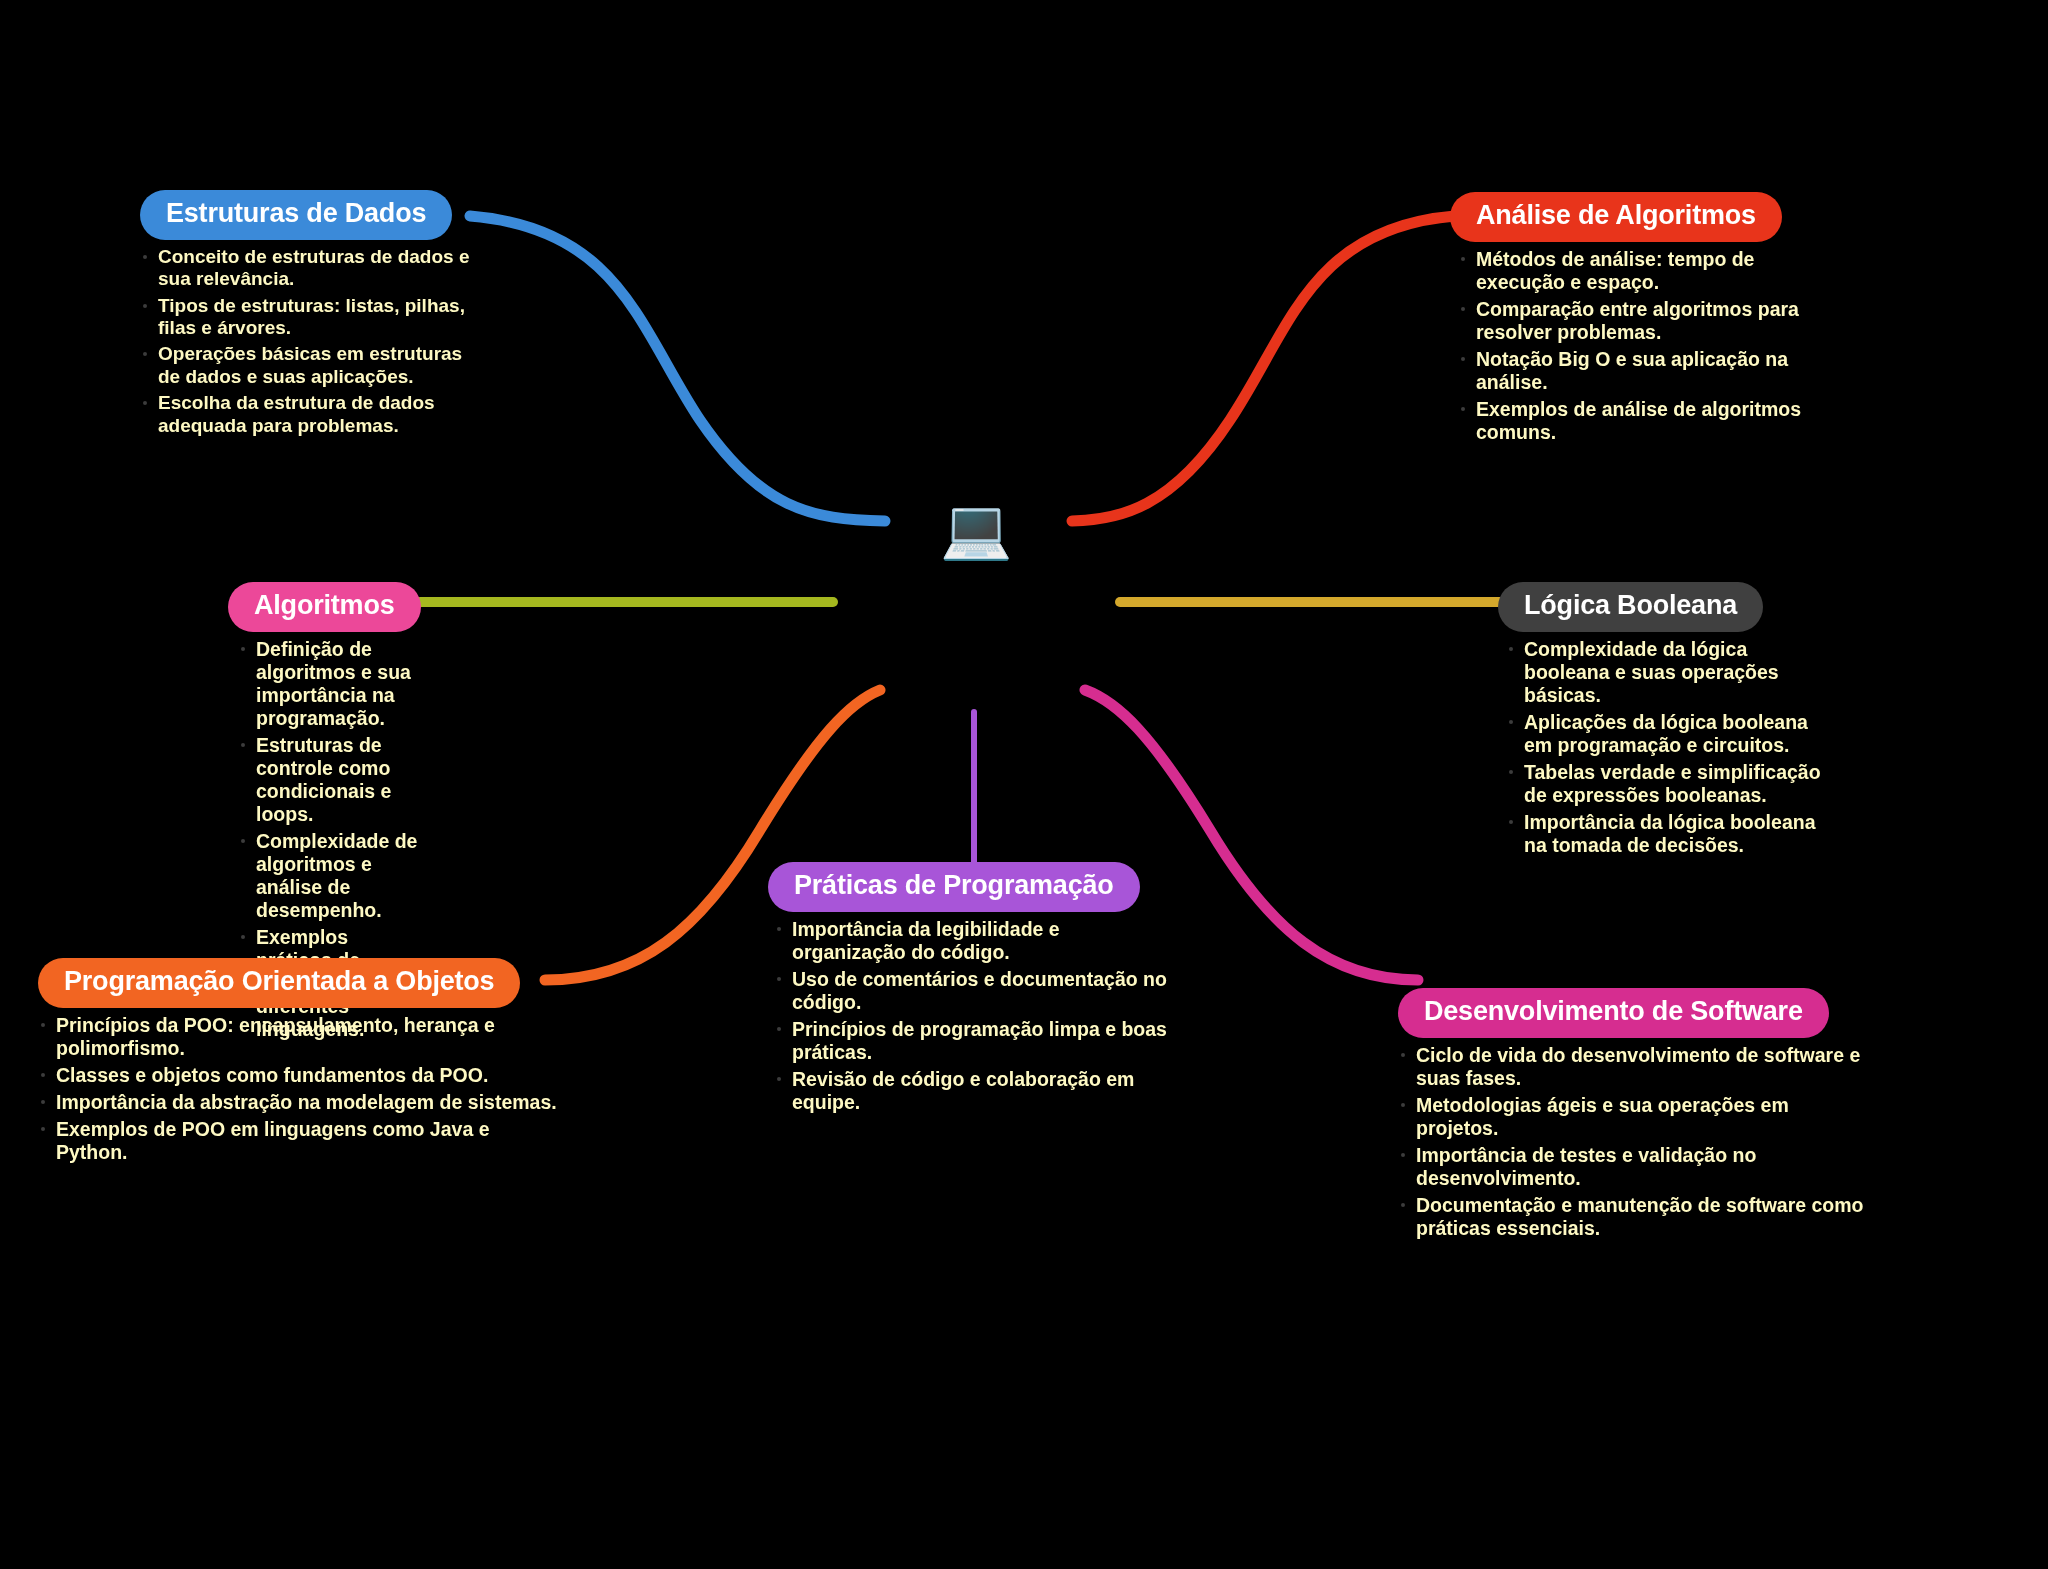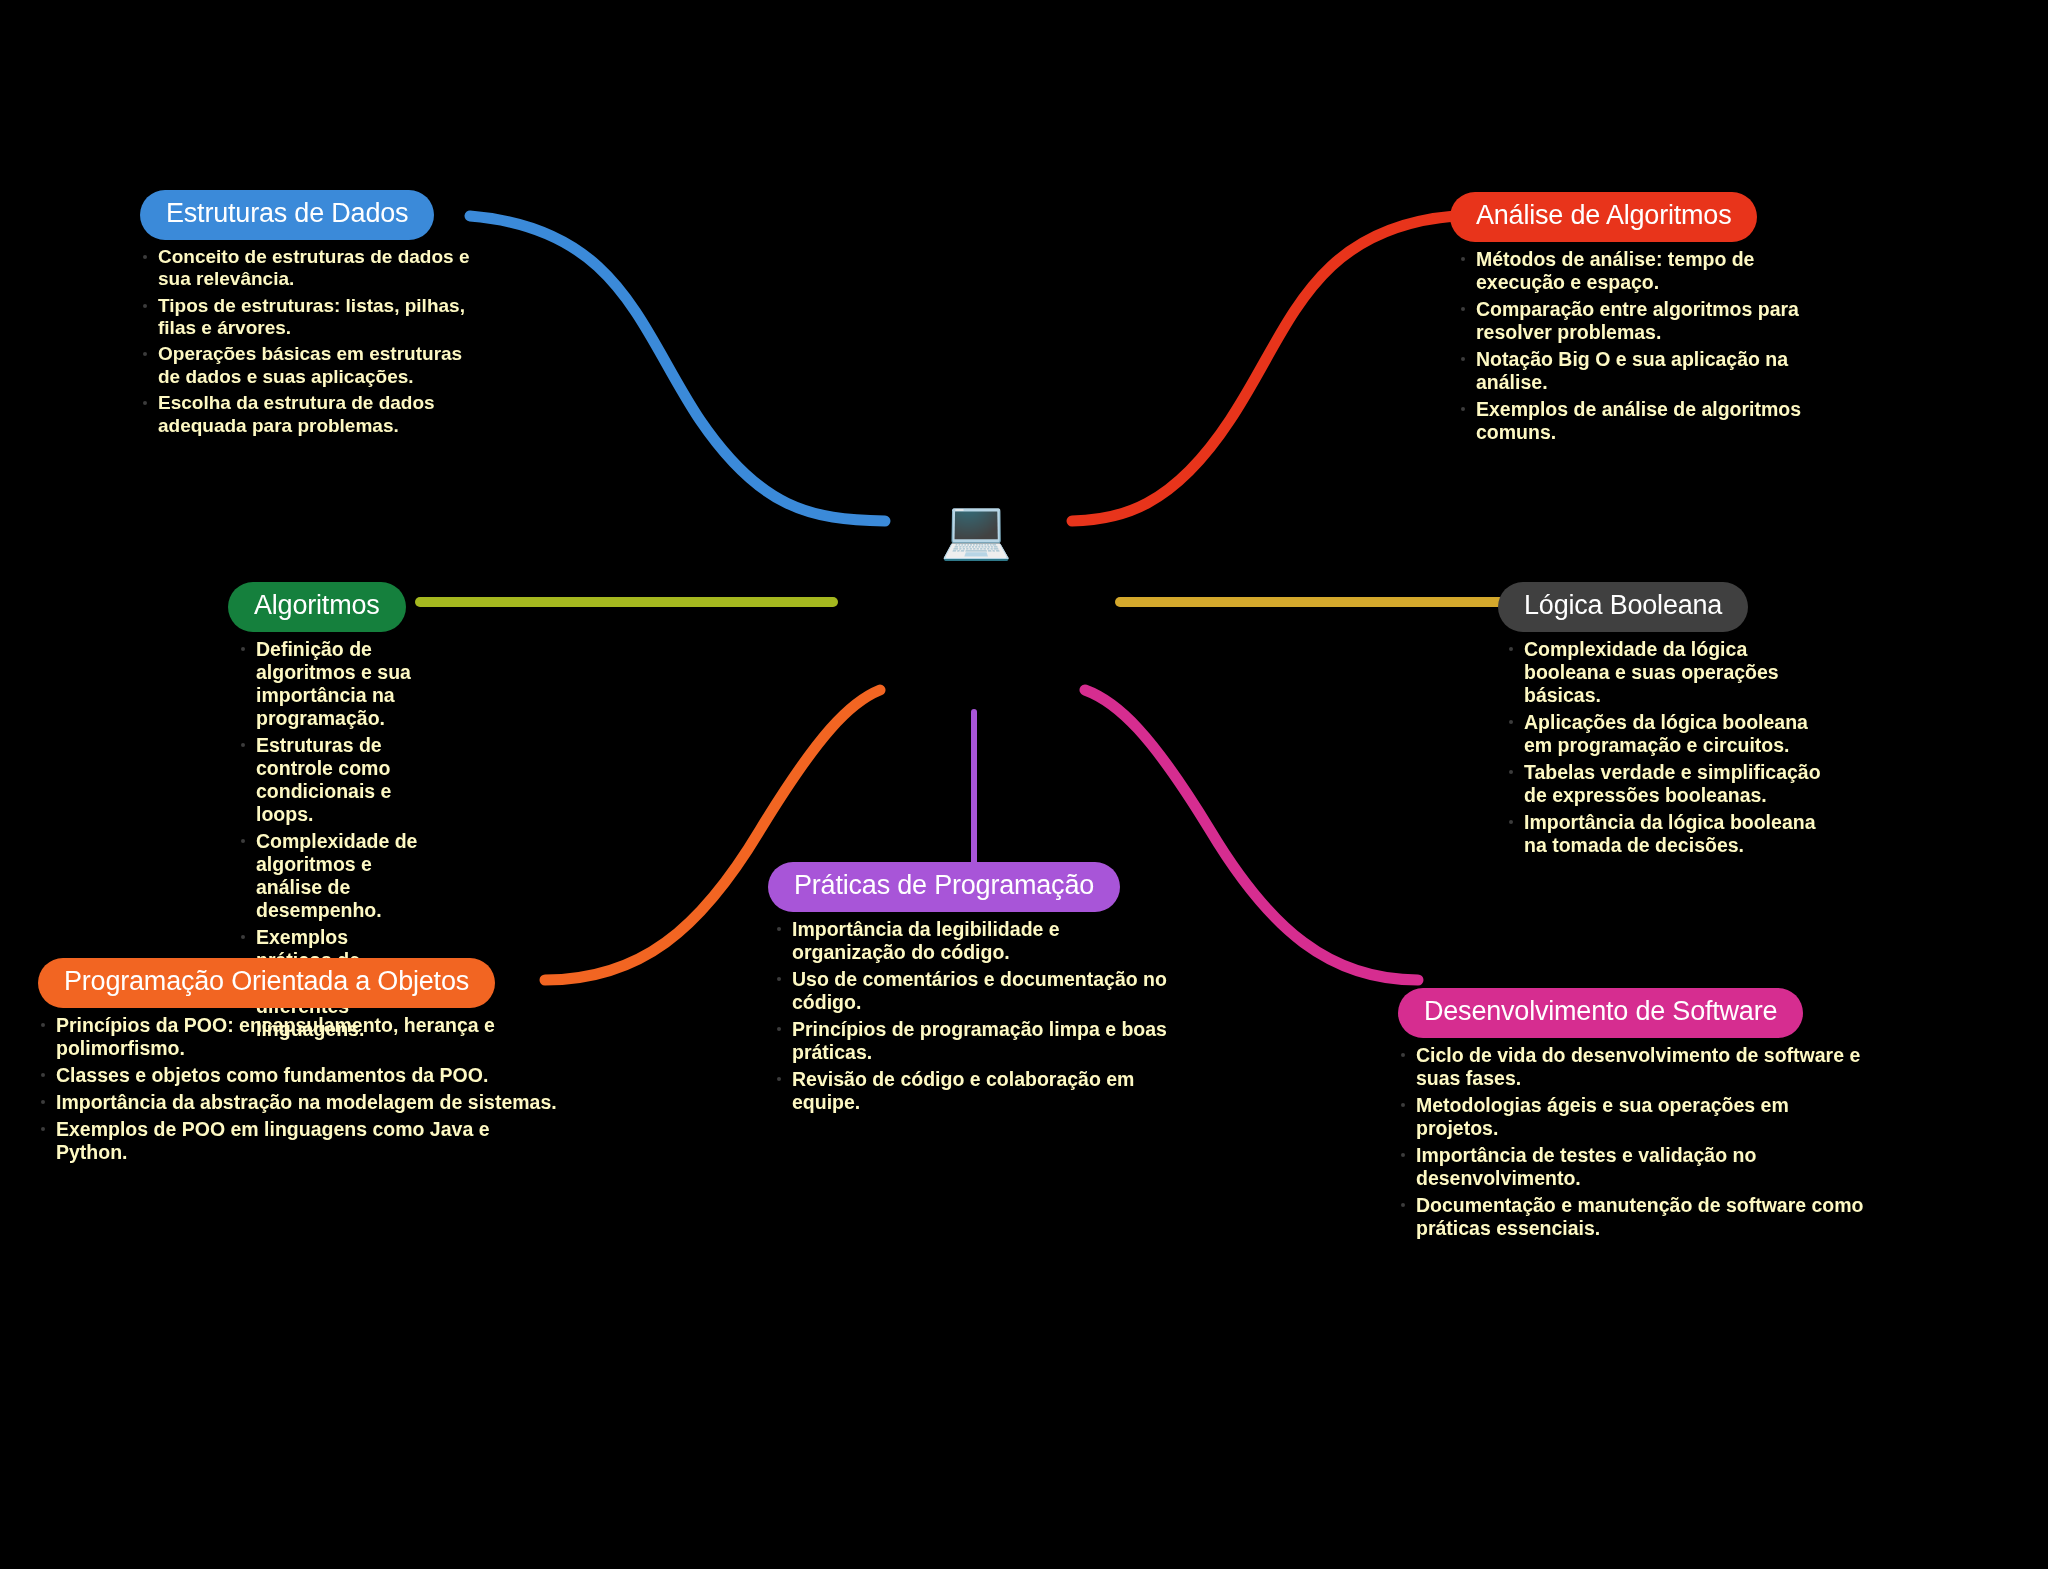--- a/index.html
+++ b/index.html
@@ -33,21 +33,21 @@
   }
 
   .branch {
     position: absolute;
   }
 
   .node-pill {
     display: inline-block;
     border-radius: 999px;
     color: #ffffff;
-    font-weight: normal;
+    font-weight: bold;
     font-size: 27px;
     letter-spacing: -0.2px;
     padding: 9px 26px 11px 26px;
     white-space: nowrap;
     line-height: 1.1;
   }
 
   .bullets {
     list-style: none;
     margin: 6px 0 0 0;
@@ -134,21 +134,21 @@
     <div class="node-pill" style="background:#e8341b;">Análise de Algoritmos</div>
     <ul class="bullets">
       <li>Métodos de análise: tempo de execução e espaço.</li>
       <li>Comparação entre algoritmos para resolver problemas.</li>
       <li>Notação Big O e sua aplicação na análise.</li>
       <li>Exemplos de análise de algoritmos comuns.</li>
     </ul>
   </div>
 
   <div class="branch" id="b-algoritmos">
-    <div class="node-pill" style="background:#15803d;">Algoritmos</div>
+    <div class="node-pill" style="background:#ec4899;">Algoritmos</div>
     <ul class="bullets">
       <li>Definição de algoritmos e sua importância na programação.</li>
       <li>Estruturas de controle como condicionais e loops.</li>
       <li>Complexidade de algoritmos e análise de desempenho.</li>
       <li>Exemplos práticos de algoritmos em diferentes linguagens.</li>
     </ul>
   </div>
 
   <div class="branch" id="b-logica">
     <div class="node-pill" style="background:#404040;">Lógica Booleana</div>

